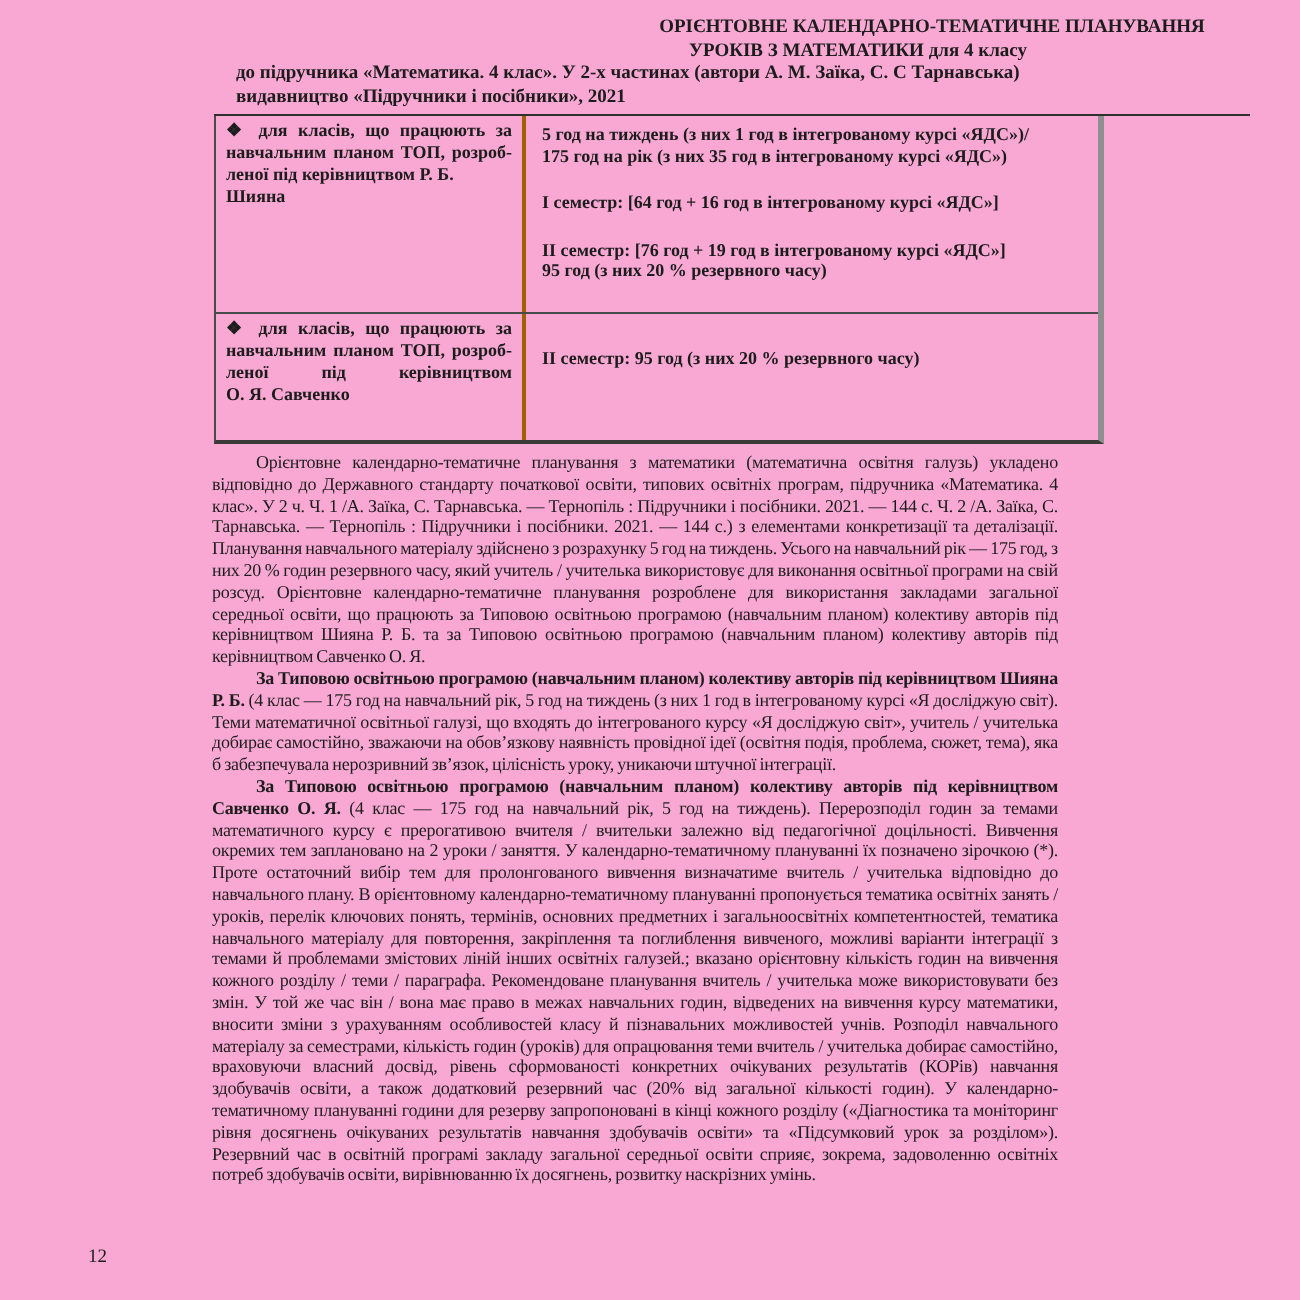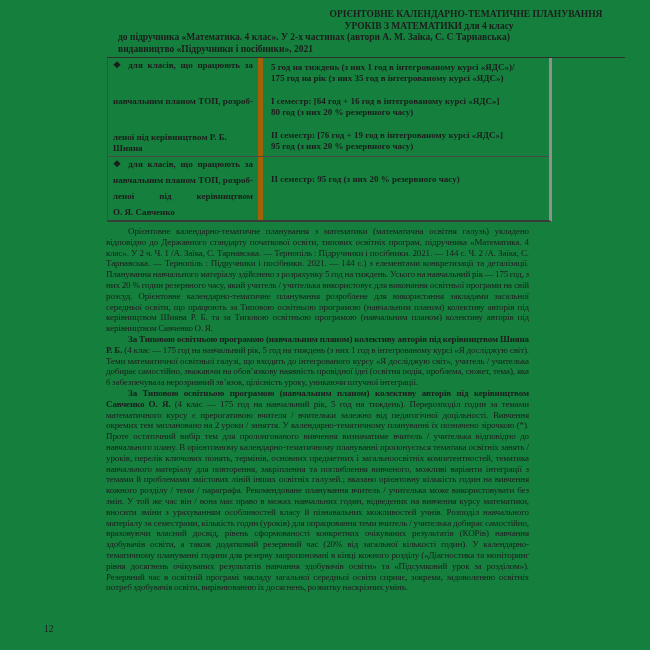--- a/index.html
+++ b/index.html
@@ -1,42 +1,42 @@
 <!DOCTYPE html>
 <html lang="uk"><head>
 <meta charset="utf-8">
 <style>
   html,body{margin:0;padding:0;}
   body{
     width:650px;height:650px;position:relative;background:#ffffff;
     font-family:"Liberation Serif", serif;color:#1c1c1c;overflow:hidden;
   }
-  .page{position:absolute;inset:0;background:#15803d;}
+  .page{position:absolute;inset:0;background:#f9a8d4;}
 
   
   .t1{position:absolute;top:9px;left:466px;transform:translateX(-50%);
       font-size:9.5px;font-weight:700;white-space:nowrap;}
   .t2{position:absolute;top:20.5px;left:429px;transform:translateX(-50%);
       font-size:9.5px;font-weight:700;white-space:nowrap;text-align:center;}
   .sub1{position:absolute;top:32px;left:118px;font-size:9.5px;font-weight:700;white-space:nowrap;}
   .sub2{position:absolute;top:43.5px;left:118px;font-size:9.5px;font-weight:700;white-space:nowrap;}
   .hrule{position:absolute;top:56.5px;left:107px;width:518px;height:1.5px;background:#2f2f2f;}
 
   
   .htable{
     position:absolute;top:58px;left:107px;width:445px;box-sizing:border-box;
     border-left:1.2px solid #4a4a4a;border-right:3px solid #8f8f8f;
     border-bottom:2px solid #3a3a3a;background:transparent;
   }
   .trow{display:flex;box-sizing:border-box;}
   .trow.r1{height:99px;border-bottom:1px solid #4a4a4a;}
   .trow.r2{height:63px;}
   .cell-plan{
-    width:155px;box-sizing:border-box;border-right:5px solid #a16207;
-    display:flex;flex-direction:column;justify-content:space-between;
+    width:155px;box-sizing:border-box;border-right:2px solid #a16207;
+    display:flex;flex-direction:column;justify-content:flex-start;
     padding:2px 5px;font-weight:700;font-size:9px;line-height:11px;
   }
   .cline{text-align:left;}
   .cline.jl{text-align:justify;text-align-last:justify;}
   .cell-hours{
     flex:1;box-sizing:border-box;padding:4px 6px 0 8px;
     font-weight:700;font-size:9px;line-height:10.5px;
   }
   .hline{white-space:nowrap;}
   .hblank{height:13px;}
@@ -69,21 +69,20 @@
         <div class="cell-plan">
           <div class="cline jl"><span class="bullet">❖</span> для класів, що працюють за</div>
           <div class="cline jl">навчальним планом ТОП, розроб-</div>
           <div class="cline">леної під керівництвом Р. Б. Шияна</div>
         </div>
         <div class="cell-hours">
           <div class="hline">5 год на тиждень (з них 1 год в інтегрованому курсі «ЯДС»)/</div>
           <div class="hline">175 год на рік (з них 35 год в інтегрованому курсі «ЯДС»)</div>
           <div class="hblank"></div>
           <div class="hline">І семестр: [64 год + 16 год в інтегрованому курсі «ЯДС»]</div>
-          <div class="hline">80 год (з них 20 % резервного часу)</div>
           <div class="hblank"></div>
           <div class="hline">ІІ семестр: [76 год + 19 год в інтегрованому курсі «ЯДС»]</div>
           <div class="hline">95 год (з них 20 % резервного часу)</div>
         </div>
       </div>
       <div class="trow r2">
         <div class="cell-plan">
           <div class="cline jl"><span class="bullet">❖</span> для класів, що працюють за</div>
           <div class="cline jl">навчальним планом ТОП, розроб-</div>
           <div class="cline jl">леної під керівництвом</div>

